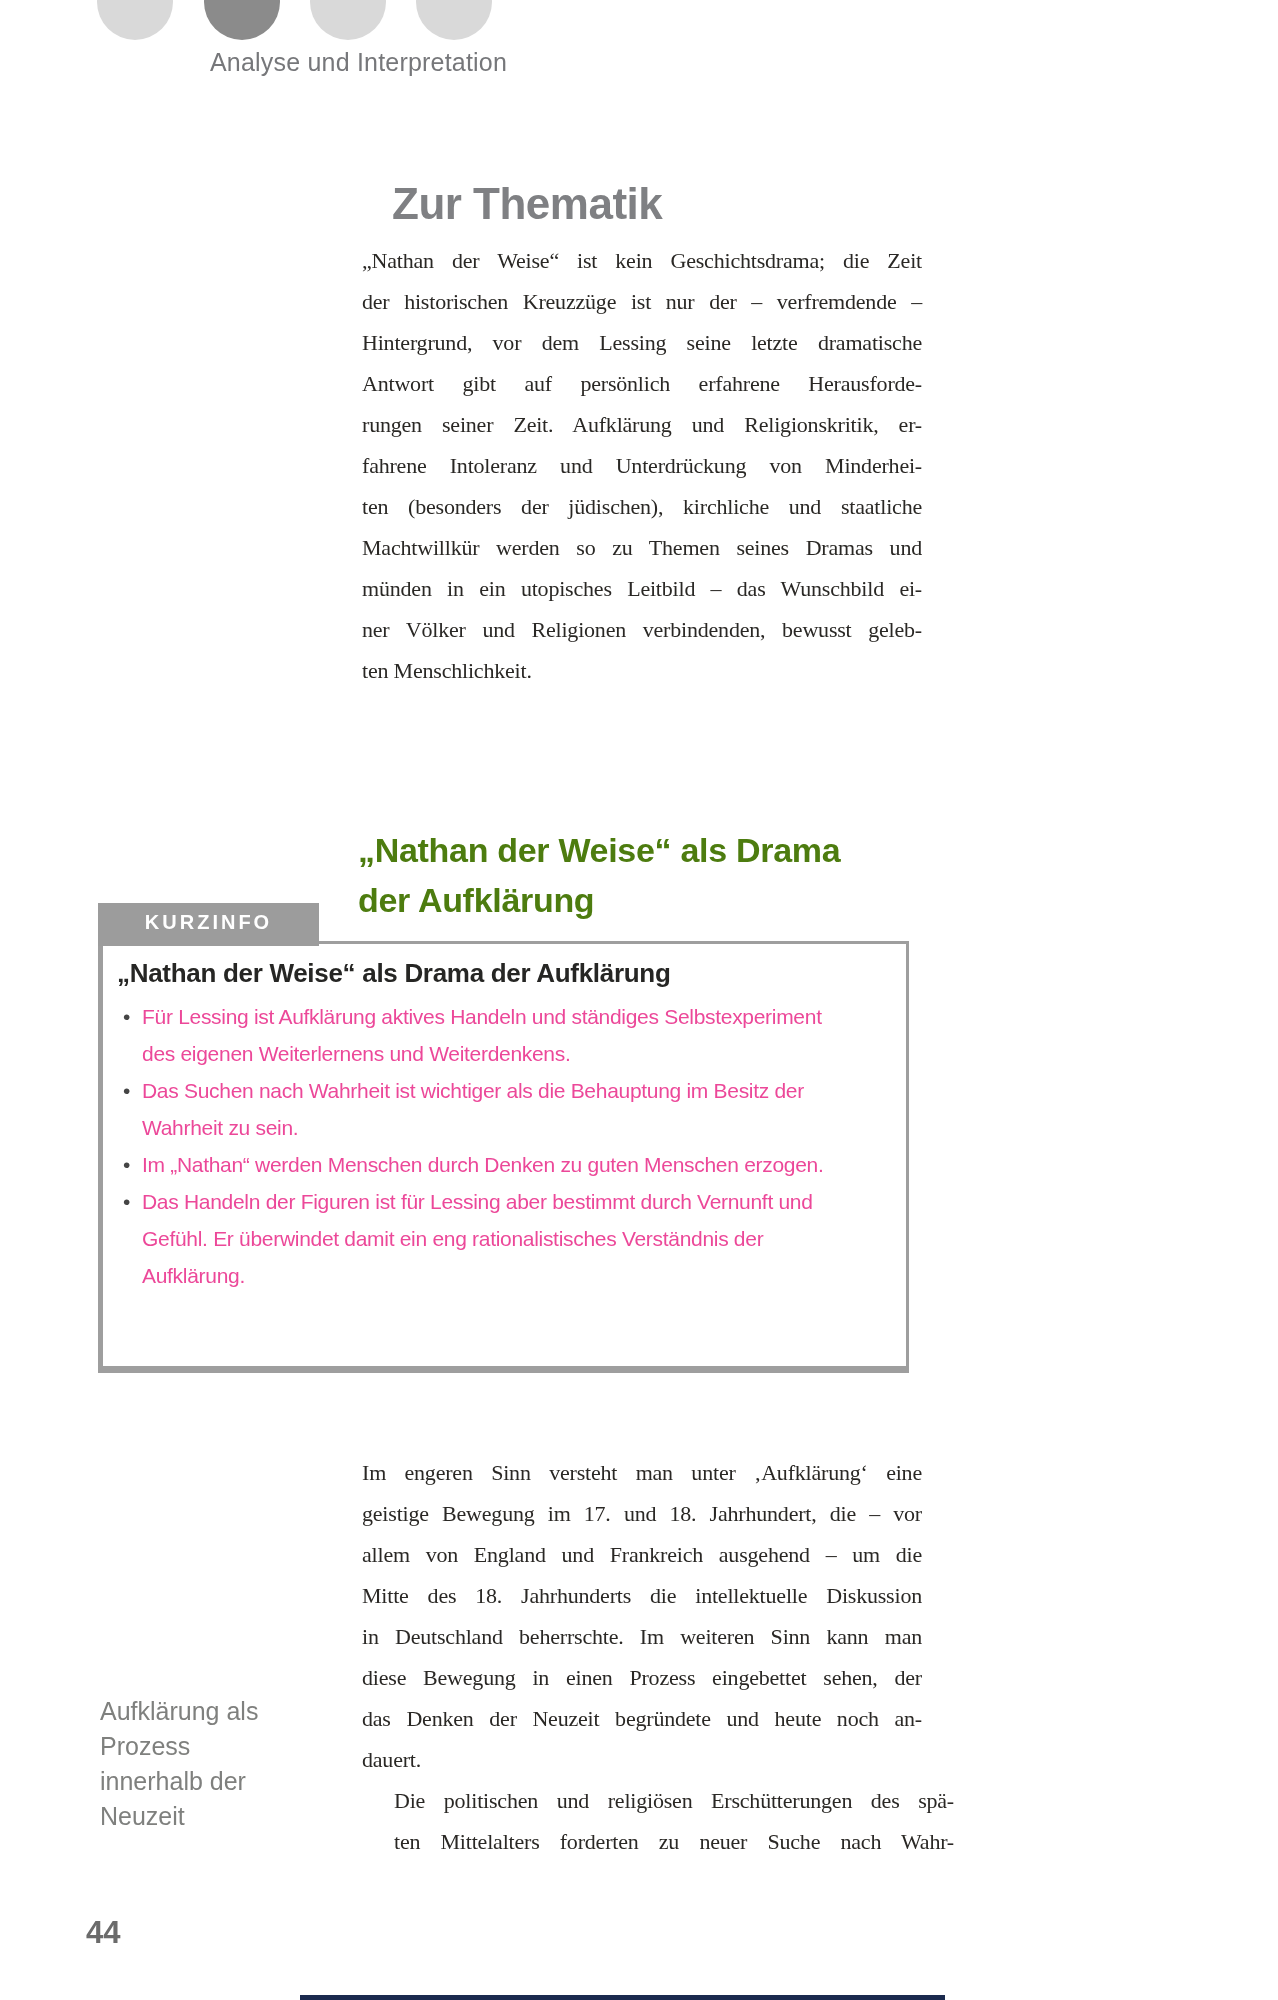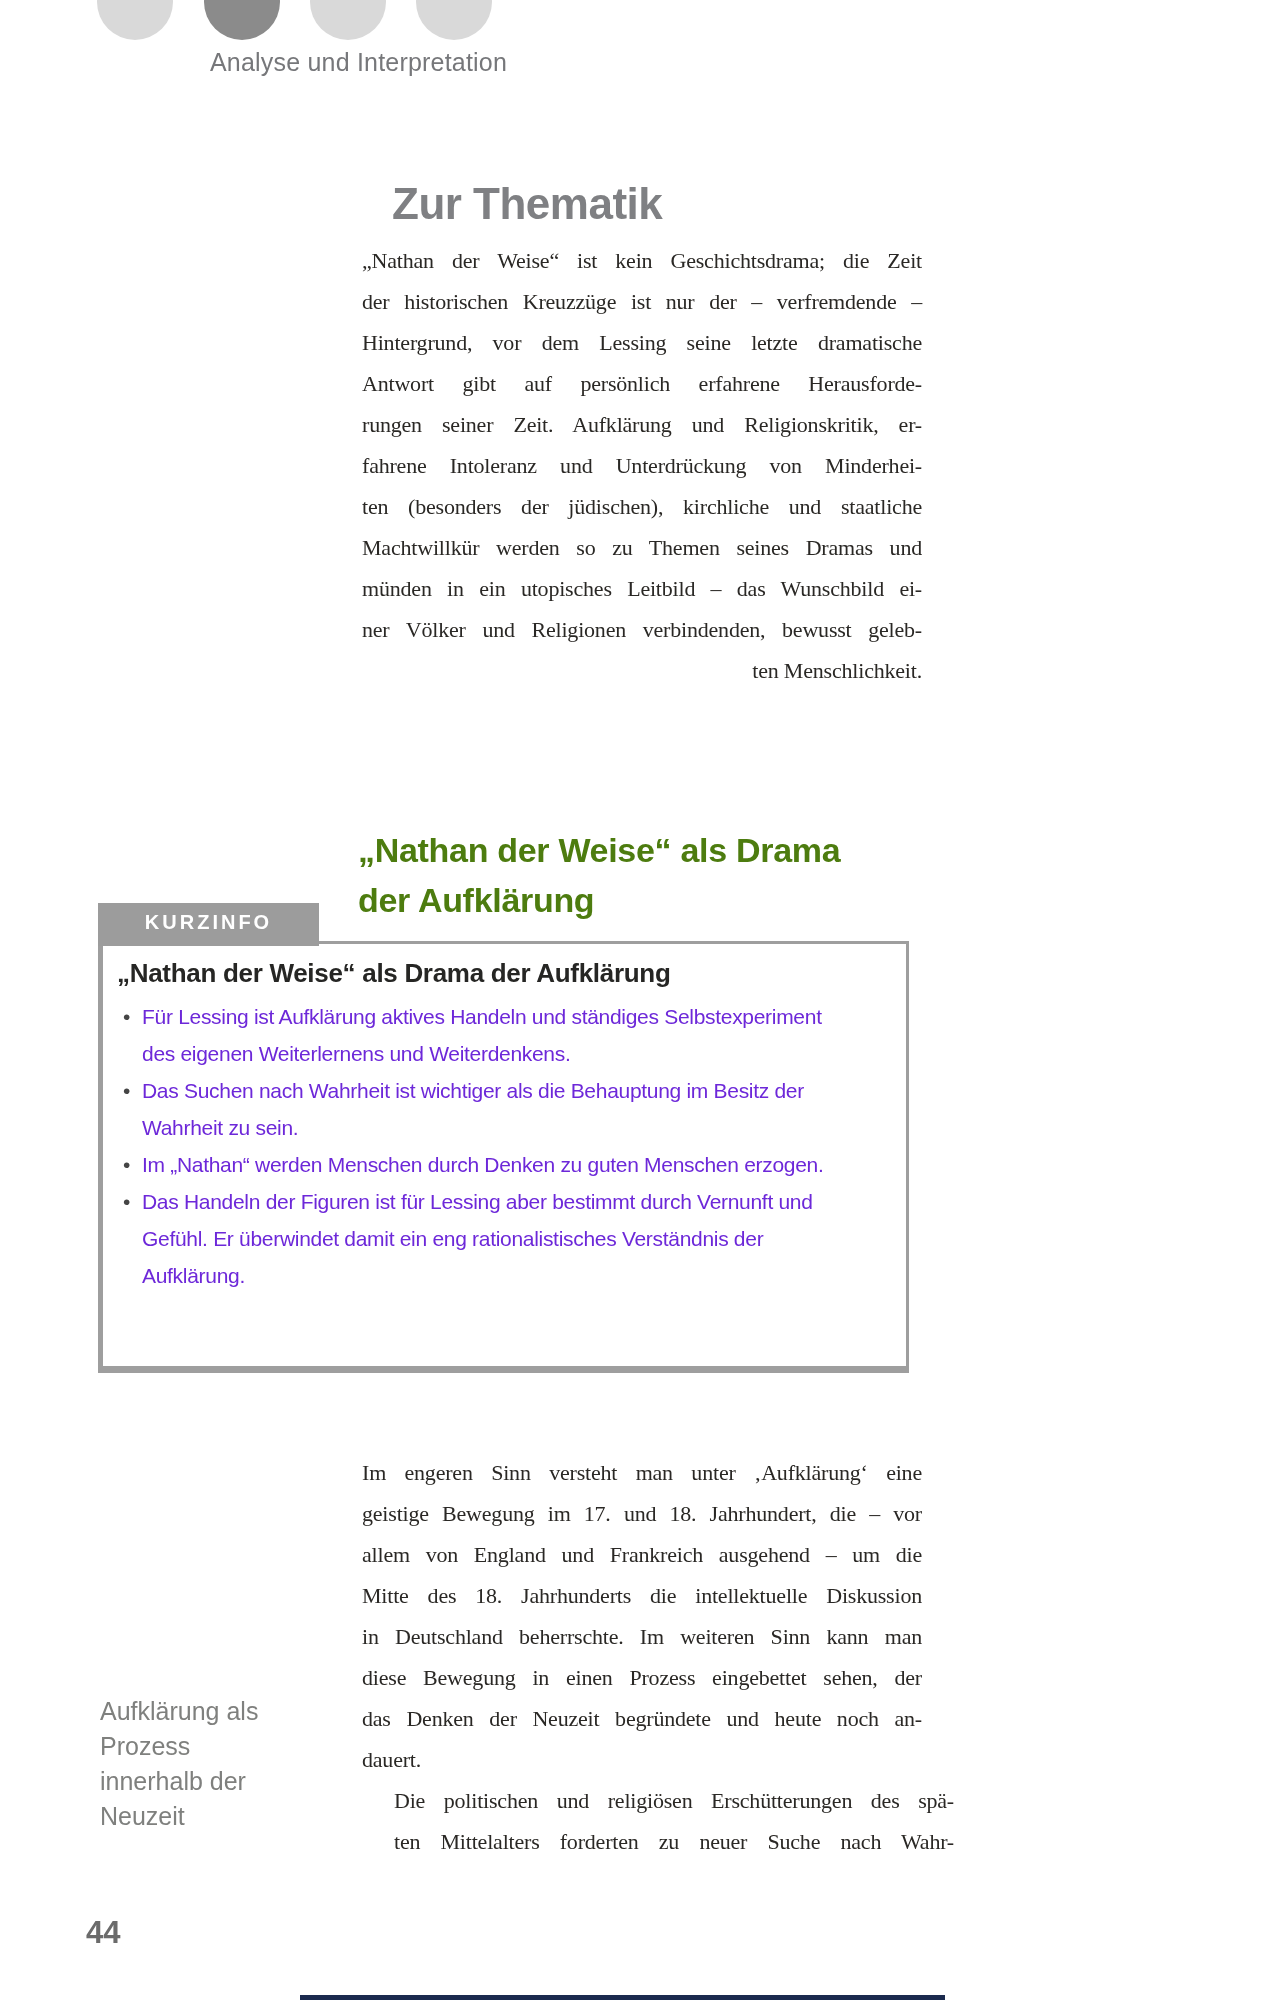--- a/index.html
+++ b/index.html
@@ -54,21 +54,21 @@
     line-height: 41px;
     color: #2a2825;
     letter-spacing: -0.2px;
     white-space: pre-line;
   }
   .justified {
     text-align: justify;
     text-align-last: justify;
   }
   .p1-body  { top: 240px; }
-  .p1-tail  { top: 650px; text-align: right; }
+  .p1-tail  { top: 650px; }
   .p2-body  { top: 1452px; }
   .p2-tail  { top: 1739px; }
   .p2-body2 { top: 1780px; margin-left: 32px; }
 
   .subheading {
     position: absolute;
     left: 358px; top: 797px;
     font-size: 34px;
     font-weight: bold;
     color: #4d7c0f;
@@ -115,21 +115,21 @@
   .kurzinfo-list {
     margin: 0; padding: 0;
     list-style: none;
   }
   .kurzinfo-list li {
     position: relative;
     padding-left: 25px;
     font-size: 21px;
     line-height: 37px;
     letter-spacing: -0.3px;
-    color: #6d28d9;
+    color: #ec4899;
     white-space: pre-line;
   }
   .kurzinfo-list li::before {
     content: "\2022";
     position: absolute;
     left: 6px; top: 0;
     color: #454545;
   }
 
   .margin-note {

